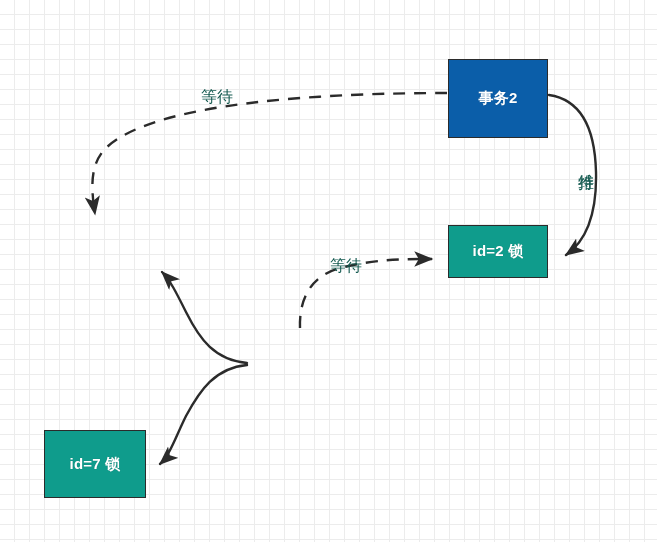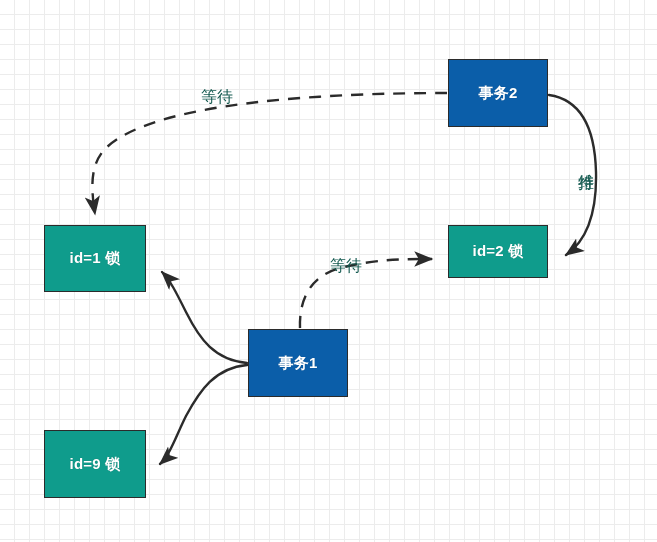--- a/index.html
+++ b/index.html
@@ -81,38 +81,32 @@
      id=2 锁 : leaves tx1 top, curves right into lock2 left --&gt;
     <path d="M 300,328 C 299,300 310,276 340,268 C 375,259 405,259 432,259" fill="none" stroke="#2b2b2b" stroke-width="2.4" stroke-dasharray="12,9" stroke-linecap="butt" marker-end="url(#arrowhead)"></path>
 
      id=1 锁 : leaves tx1 left edge, curves up-left into lock1 right --&gt;
     <path d="M 247,363 C 215,360 200,340 186,312 C 176,292 170,280 162,272" fill="none" stroke="#2b2b2b" stroke-width="2.4" stroke-linecap="round" marker-end="url(#arrowhead)"></path>
 
      id=3 锁 : leaves tx1 left edge, curves down-left into lock3 right --&gt;
     <path d="M 247,365 C 215,368 200,390 186,416 C 176,436 170,455 160,464" fill="none" stroke="#2b2b2b" stroke-width="2.4" stroke-linecap="round" marker-end="url(#arrowhead)"></path>
   </svg>
 
-  <div class="node blue" style="left:448px; top:59px; width:100px; height:68px;text-align:right;">
+  <div class="node blue" style="left:448px; top:59px; width:100px; height:79px;text-align:right;">
     <span>事务2</span>
   </div>
 
-  <div class="node teal" style="left:44px; top:225px; width:102px; height:67px;">
-    <span>id=1 锁</span>
-  </div>
 
   <div class="node teal" style="left:448px; top:225px; width:100px; height:53px;">
     <span>id=2 锁</span>
   </div>
 
-  <div class="node blue" style="left:248px; top:329px; width:100px; height:68px;">
-    <span>事务1</span>
-  </div>
 
   <div class="node teal" style="left:44px; top:430px; width:102px; height:68px;">
-    <span>id=9 锁</span>
+    <span>id=7 锁</span>
   </div>
 
   <div class="edge-label" style="left:201px; top:89px;">等待</div>
 
   <div class="edge-label vertical" style="left:578px; top:160px;">维持</div>
 
   <div class="edge-label" style="left:330px; top:258px;">等待</div>
 
 </div>
 

